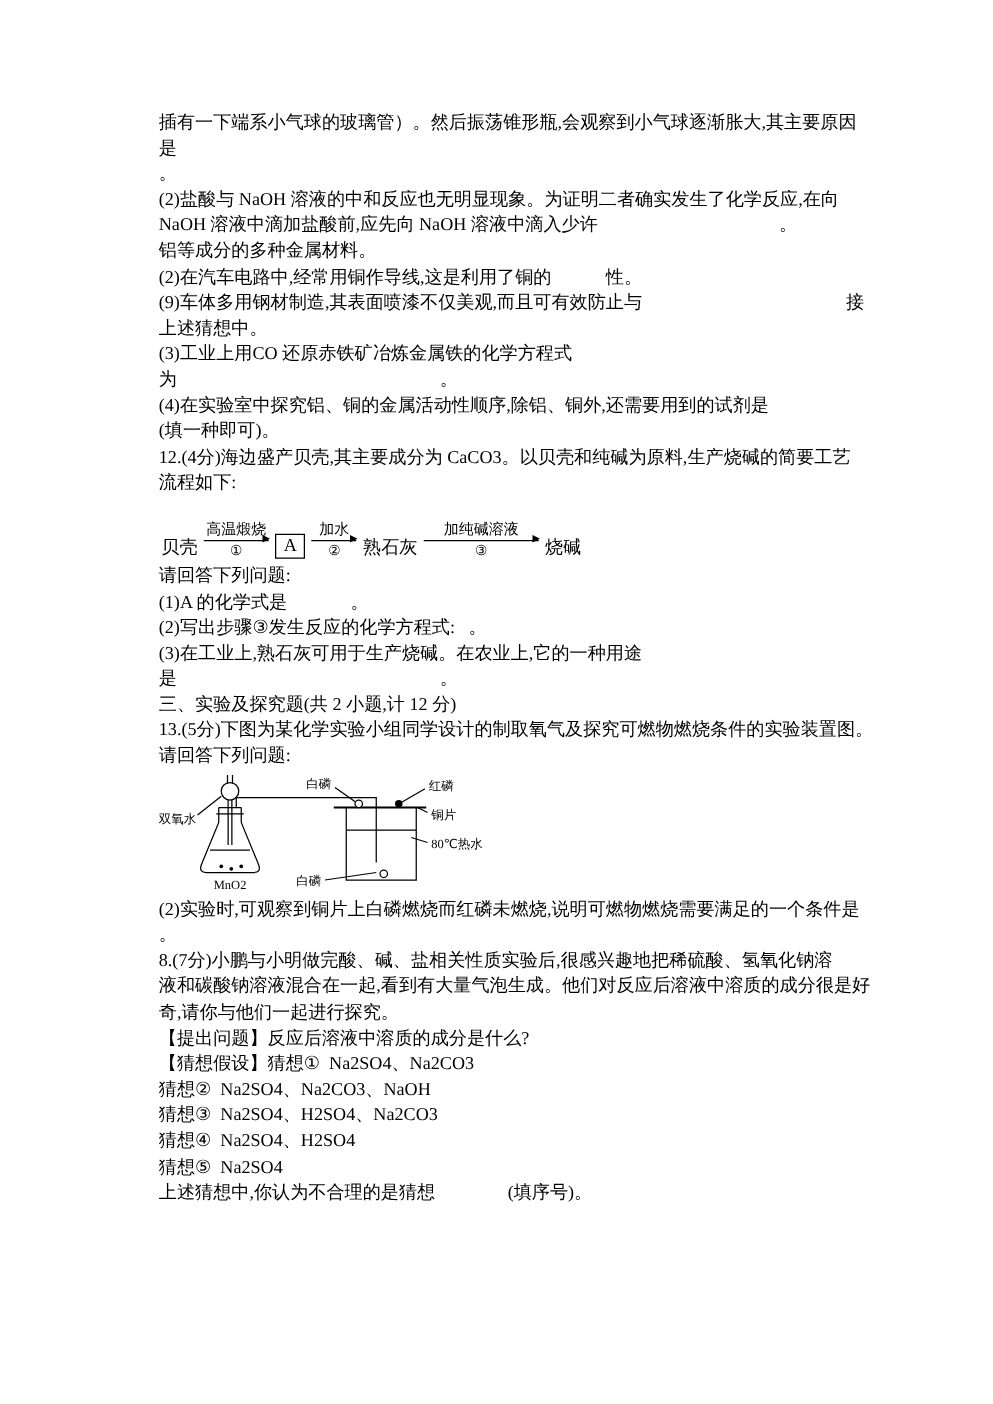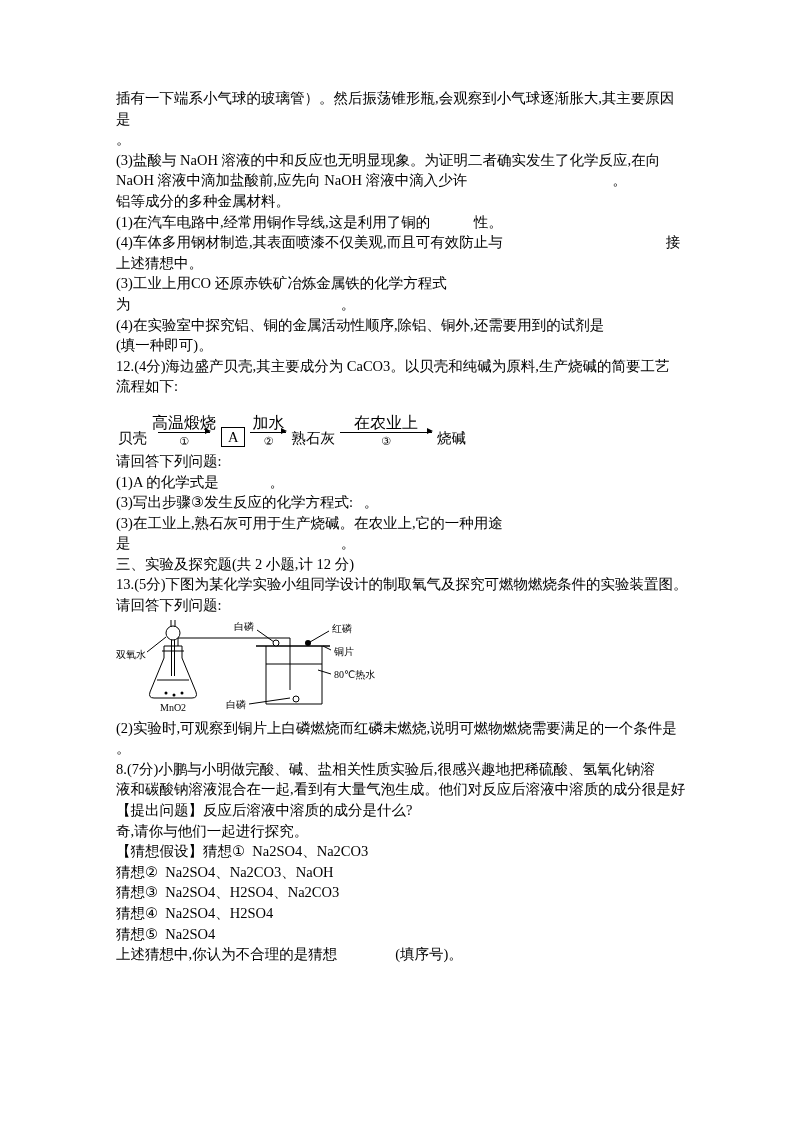--- a/index.html
+++ b/index.html
@@ -10,21 +10,21 @@
     color:#000;
   }
   .page {
     position:relative;
     width:794px; height:1123px;
     background:#ffffff;
     overflow:hidden;
   }
   .content {
     position:absolute;
-    left:116px; top:88px;
+    left:127px; top:88px;
     width:572px;
     font-size:14.5px;
   }
   .ln {
     line-height:20.6px;
     min-height:20.6px;
     white-space:pre-wrap;
   }
   
   .flow {
@@ -32,21 +32,21 @@
     align-items:flex-end;
     height:46px;
     margin:4px 0 4px 0;
   }
   .flow-node { padding:0 2px; line-height:18px; }
   .flow-node.boxed { border:1px solid #000; padding:0 6px; margin:0 2px; }
   .flow-arrow {
     display:flex; flex-direction:column; align-items:center;
     margin:0 3px;
   }
-  .fa-label { font-size:16px; line-height:12px; white-space:nowrap;margin-top:12px; }
+  .fa-label { font-size:12px; line-height:12px; white-space:nowrap;margin-top:12px; }
   .fa-line {
     position:relative; height:1px; background:#000; margin:3px 0 2px 0;
   }
   .fa-line.w1 { width:52px; }
   .fa-line.w2 { width:36px; }
   .fa-line.w3 { width:92px; }
   .fa-line::after {
     content:""; position:absolute; right:-1px; top:-3.5px;
     border-left:6px solid #000;
     border-top:3.5px solid transparent;
@@ -61,25 +61,25 @@
   }
 </style>
 </head>
 <body>
 
 <div class="page">
   <div class="content">
 
     <div class="ln">插有一下端系小气球的玻璃管）。然后振荡锥形瓶,会观察到小气球逐渐胀大,其主要原因是</div>
     <div class="ln">。</div>
-    <div class="ln">(3)盐酸与 NaOH 溶液的中和反应也无明显现象。为证明二者确实发生了化学反应,在向</div>
+    <div class="ln">(2)盐酸与 NaOH 溶液的中和反应也无明显现象。为证明二者确实发生了化学反应,在向</div>
     <div class="ln">NaOH 溶液中滴加盐酸前,应先向 NaOH 溶液中滴入少许                                        。</div>
     <div class="ln">铝等成分的多种金属材料。</div>
-    <div class="ln">(1)在汽车电路中,经常用铜作导线,这是利用了铜的            性。</div>
-    <div class="ln">(4)车体多用钢材制造,其表面喷漆不仅美观,而且可有效防止与                                             接</div>
+    <div class="ln">(2)在汽车电路中,经常用铜作导线,这是利用了铜的            性。</div>
+    <div class="ln">(9)车体多用钢材制造,其表面喷漆不仅美观,而且可有效防止与                                             接</div>
     <div class="ln">上述猜想中。</div>
     <div class="ln">(3)工业上用CO 还原赤铁矿冶炼金属铁的化学方程式</div>
     <div class="ln">为                                                          。</div>
     <div class="ln">(4)在实验室中探究铝、铜的金属活动性顺序,除铝、铜外,还需要用到的试剂是</div>
     <div class="ln">(填一种即可)。</div>
     <div class="ln">12.(4分)海边盛产贝壳,其主要成分为 CaCO3。以贝壳和纯碱为原料,生产烧碱的简要工艺</div>
     <div class="ln">流程如下:</div>
 
     <div class="flow">
       <span class="flow-node">贝壳</span>
@@ -89,30 +89,30 @@
         <span class="fa-num">①</span>
       </span>
       <span class="flow-node boxed">A</span>
       <span class="flow-arrow">
         <span class="fa-label">加水</span>
         <span class="fa-line w2"></span>
         <span class="fa-num">②</span>
       </span>
       <span class="flow-node">熟石灰</span>
       <span class="flow-arrow">
-        <span class="fa-label">在农业上</span>
+        <span class="fa-label">加纯碱溶液</span>
         <span class="fa-line w3"></span>
         <span class="fa-num">③</span>
       </span>
       <span class="flow-node">烧碱</span>
     </div>
 
     <div class="ln">请回答下列问题:</div>
     <div class="ln">(1)A 的化学式是              。</div>
-    <div class="ln">(3)写出步骤③发生反应的化学方程式:   。</div>
+    <div class="ln">(2)写出步骤③发生反应的化学方程式:   。</div>
     <div class="ln">(3)在工业上,熟石灰可用于生产烧碱。在农业上,它的一种用途</div>
     <div class="ln">是                                                          。</div>
     <div class="ln">三、实验及探究题(共 2 小题,计 12 分)</div>
     <div class="ln">13.(5分)下图为某化学实验小组同学设计的制取氧气及探究可燃物燃烧条件的实验装置图。</div>
     <div class="ln">请回答下列问题:</div>
 
     <div class="apparatus">
       <svg width="310" height="96" viewBox="0 0 310 96">
         <g stroke="#000" stroke-width="1" fill="none">
 
@@ -161,22 +161,22 @@
         <text x="218" y="37">铜片</text>
         <text x="218" y="60">80℃热水</text>
         <text x="110" y="90">白磷</text>
       </svg>
     </div>
 
     <div class="ln">(2)实验时,可观察到铜片上白磷燃烧而红磷未燃烧,说明可燃物燃烧需要满足的一个条件是</div>
     <div class="ln">。</div>
     <div class="ln">8.(7分)小鹏与小明做完酸、碱、盐相关性质实验后,很感兴趣地把稀硫酸、氢氧化钠溶</div>
     <div class="ln">液和碳酸钠溶液混合在一起,看到有大量气泡生成。他们对反应后溶液中溶质的成分很是好</div>
+    <div class="ln">奇,请你与他们一起进行探究。</div>
     <div class="ln">【提出问题】反应后溶液中溶质的成分是什么?</div>
-    <div class="ln">奇,请你与他们一起进行探究。</div>
     <div class="ln">【猜想假设】猜想①  Na2SO4、Na2CO3</div>
     <div class="ln">猜想②  Na2SO4、Na2CO3、NaOH</div>
     <div class="ln">猜想③  Na2SO4、H2SO4、Na2CO3</div>
     <div class="ln">猜想④  Na2SO4、H2SO4</div>
     <div class="ln">猜想⑤  Na2SO4</div>
     <div class="ln">上述猜想中,你认为不合理的是猜想                (填序号)。</div>
 
   </div>
 </div>
 

